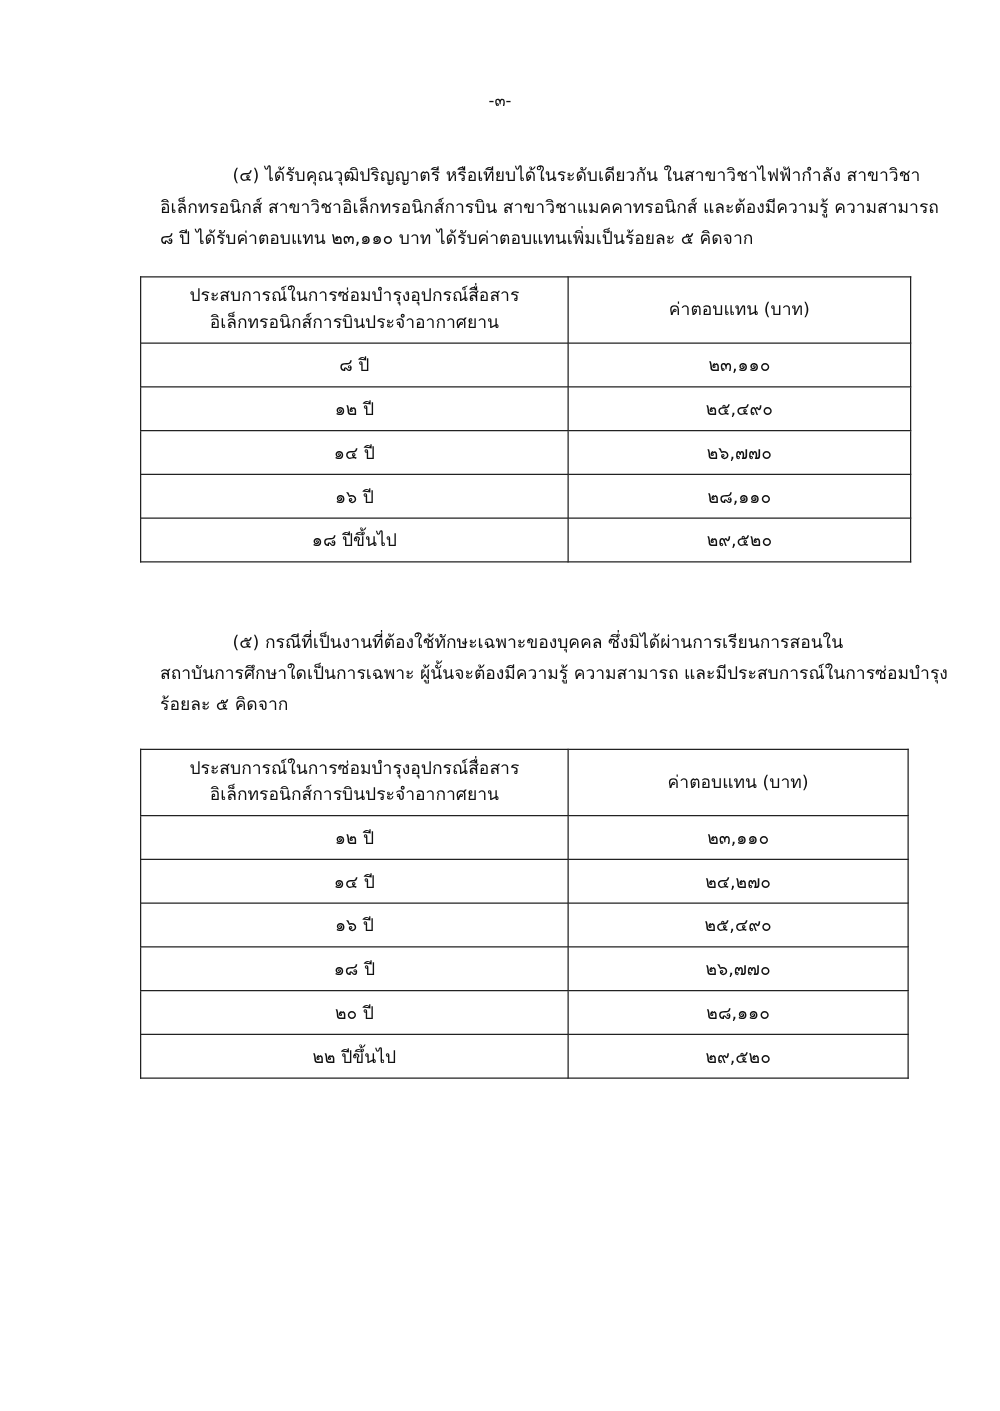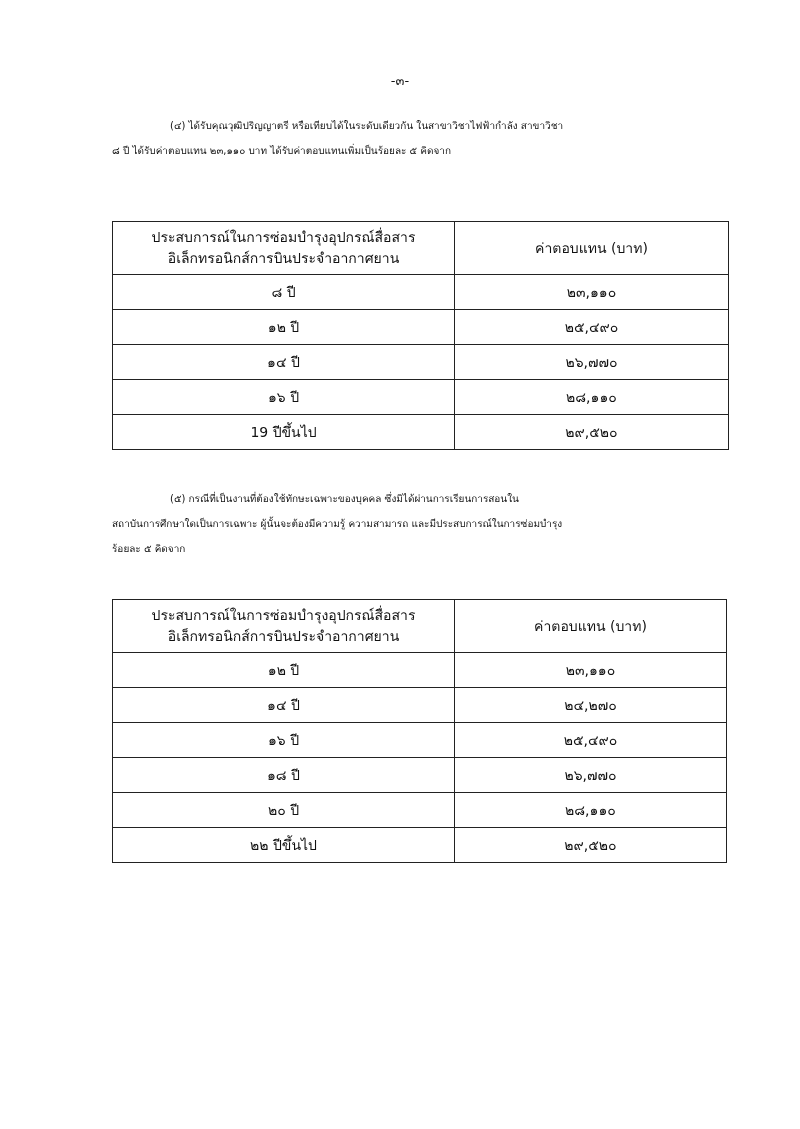--- a/index.html
+++ b/index.html
@@ -20,24 +20,24 @@
       top: 70px;
       left: 0;
       width: 800px;
       text-align: center;
       font-size: 13px;
     }
     .para {
       position: absolute;
       left: 112px;
       width: 618px;
-      font-size: 10px;
+      font-size: 14px;
       line-height: 25px;
       text-align: justify;
-      margin: 0;
+      margin: 16px;
     }
     .para .line {
       display: block;
       white-space: nowrap;
     }
     .para .indent {
       padding-left: 58px;
     }
     .para1 { top: 113px; }
     .para2 { top: 486px; }
@@ -70,20 +70,21 @@
     table.data-table col.c1 { width: 342px; }
     .th-line { display: block; }
   </style>
 </head>
 <body>
 
 <div class="page-number">-๓-</div>
 
 <p class="para para1">
   <span class="line indent">(๔)  ได้รับคุณวุฒิปริญญาตรี หรือเทียบได้ในระดับเดียวกัน ในสาขาวิชาไฟฟ้ากำลัง สาขาวิชา</span>
+  <span class="line">อิเล็กทรอนิกส์ สาขาวิชาอิเล็กทรอนิกส์การบิน สาขาวิชาแมคคาทรอนิกส์ และต้องมีความรู้ ความสามารถ</span>
   <span class="line">๘ ปี ได้รับค่าตอบแทน ๒๓,๑๑๐ บาท ได้รับค่าตอบแทนเพิ่มเป็นร้อยละ ๕ คิดจาก</span>
 </p>
 
 <table class="data-table t1">
   <colgroup>
       <col class="c1">
       <col class="c2">
     </colgroup>
   <thead>
     <tr>
@@ -105,21 +106,21 @@
     </tr>
     <tr>
       <td>๑๔ ปี</td>
       <td>๒๖,๗๗๐</td>
     </tr>
     <tr>
       <td>๑๖ ปี</td>
       <td>๒๘,๑๑๐</td>
     </tr>
     <tr>
-      <td>19 ปีขึ้นไป</td>
+      <td>๑๘ ปีขึ้นไป</td>
       <td>๒๙,๕๒๐</td>
     </tr>
   </tbody>
 </table>
 
 <p class="para para2">
   <span class="line indent">(๕) กรณีที่เป็นงานที่ต้องใช้ทักษะเฉพาะของบุคคล ซึ่งมิได้ผ่านการเรียนการสอนใน</span>
   <span class="line">สถาบันการศึกษาใดเป็นการเฉพาะ ผู้นั้นจะต้องมีความรู้ ความสามารถ และมีประสบการณ์ในการซ่อมบำรุง</span>
   <span class="line">ร้อยละ ๕ คิดจาก</span>
 </p>

